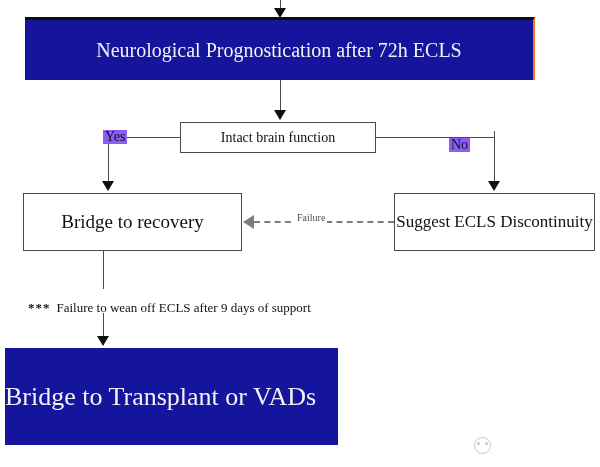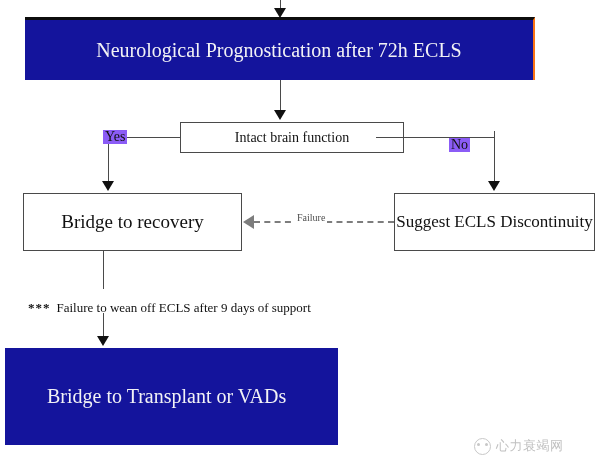--- a/index.html
+++ b/index.html
@@ -37,41 +37,40 @@
     border-top: 3px solid #0d0d0d;
     border-right: 2px solid #f97316;
   }
   #box-prognostication .line2 { display: block; }
 
   #box-transplant {
     left: 5px;
     top: 348px;
     width: 333px;
     height: 97px;
-    font-size: 20px;
+    font-size: 26px;
     justify-content: flex-start;
-    padding-left: 42px;
   }
 
   
   .white-box {
     position: absolute;
     background: #ffffff;
     border: 1.5px solid #4a4a4a;
     color: #111111;
     display: flex;
     align-items: center;
     justify-content: center;
     text-align: center;
     box-sizing: border-box;
   }
   #box-intact {
     left: 180px;
     top: 122px;
-    width: 224px;
+    width: 196px;
     height: 31px;
     font-size: 14px;
   }
   #box-bridge-recovery {
     left: 23px;
     top: 193px;
     width: 219px;
     height: 58px;
     font-size: 19px;
   }
@@ -261,16 +260,15 @@
   <div id="footnote">
     <span class="stars">***</span><span>Failure to wean off ECLS after 9 days of support</span>
   </div>
 
   <div class="blue-box" id="box-transplant">
     <span>Bridge to Transplant or VADs</span>
   </div>
 
   <div id="watermark">
     <span id="watermark-logo"></span>
-    <span id="watermark-text">心力衰竭网</span>
   </div>
 
 </div>
 
 </body></html>

